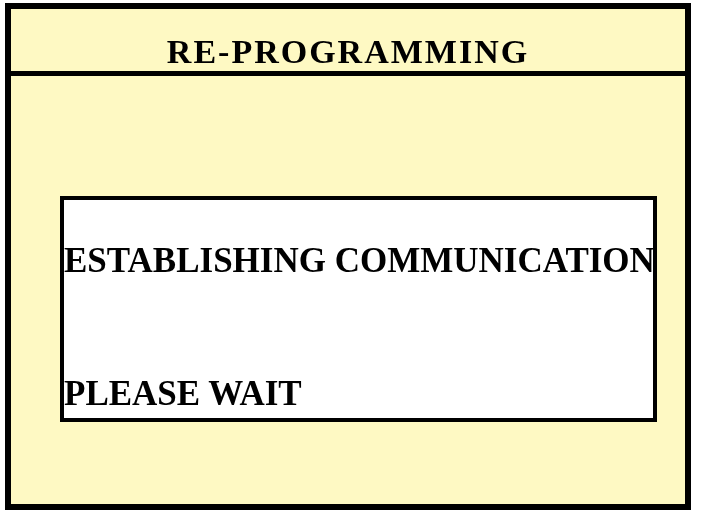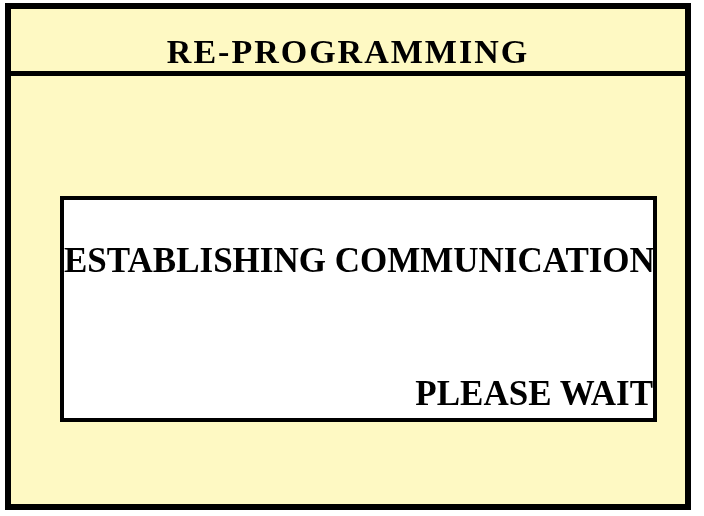--- a/index.html
+++ b/index.html
@@ -66,21 +66,21 @@
     font-weight: bold;
     letter-spacing: 0px;
     line-height: 1;
     white-space: nowrap;
   }
   .dialog-status {
     position: absolute;
     bottom: 7px;
     left: 0;
     width: 100%;
-    text-align: right;
+    text-align: left;
     font-size: 35px;
     font-weight: bold;
     letter-spacing: 0px;
     line-height: 1;
     white-space: nowrap;
   }
 </style>
 </head>
 <body>
 

